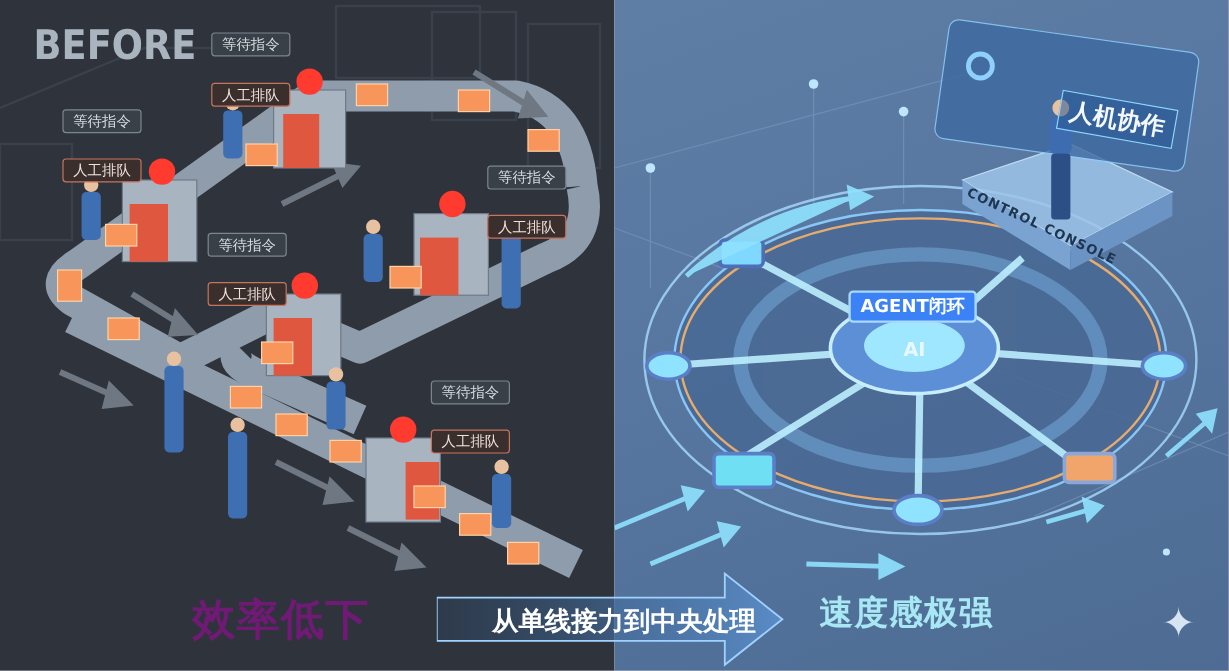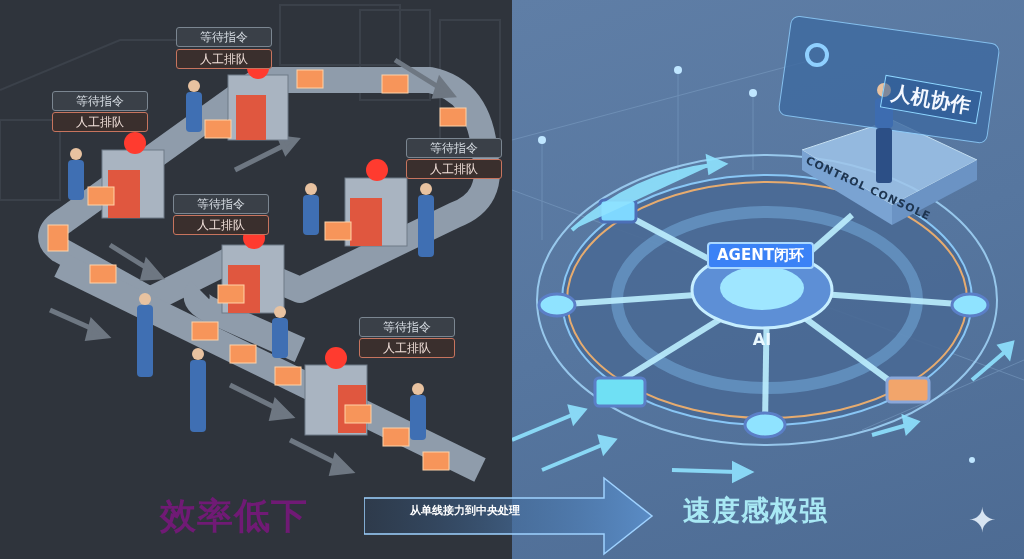--- a/index.html
+++ b/index.html
@@ -4,29 +4,29 @@
 <style>
   html,body{margin:0;padding:0;}
   body{width:1024px;height:559px;overflow:hidden;position:relative;font-family:"DejaVu Sans","Liberation Sans",sans-serif;}
   .panel{position:absolute;top:0;height:559px;overflow:hidden;}
   .before{left:0;width:512px;background:#2f343c;}
   .after{left:512px;width:512px;background:linear-gradient(160deg,#5f7ea6 0%,#56769f 50%,#4d6b93 100%);}
   .section-title{position:absolute;top:18px;font-family:"DejaVu Sans Condensed","DejaVu Sans",sans-serif;font-weight:bold;font-size:34px;letter-spacing:0px;}
   .before .section-title{left:28px;color:#aab4bf;}
   .after .section-title{left:26px;color:#f2f6fb;}
   svg.scene{position:absolute;left:0;top:0;}
-  .tag{position:absolute;font-size:12px;line-height:16px;padding:1px 23px;border-radius:3px;white-space:nowrap;}
+  .tag{position:absolute;font-size:12px;line-height:16px;padding:1px 8px;border-radius:3px;white-space:nowrap;}
   .tag.wait{background:#3a4048;border:1px solid #7b8691;color:#d7dde3;}
-  .tag.queue{background:#3a2f2d;border:1px solid #c7745e;color:#f3e2dc;}
+  .tag.queue{background:#3a2f2d;border:1px solid #c7745e;color:#f3e2dc;margin-top:20px;}
   .bottom-left{position:absolute;left:160px;top:492px;font-size:36px;font-weight:bold;color:#701a75;letter-spacing:1px;}
   .bottom-right{position:absolute;left:683px;top:492px;font-size:28px;font-weight:bold;color:#a8e8f4;letter-spacing:1px;}
   .transition-arrow{position:absolute;left:364px;top:476px;width:290px;height:80px;}
-  .transition-label{position:absolute;left:410px;top:503px;font-size:11px;font-weight:bold;color:#ffffff;white-space:nowrap;}
+  .transition-label{position:absolute;left:410px;top:503px;font-size:22px;font-weight:bold;color:#ffffff;white-space:nowrap;}
   .agent-badge{position:absolute;left:707px;top:242px;background:#3b82f6;border:2px solid #a9d8ff;border-radius:4px;color:#fff;font-weight:bold;font-size:15px;padding:2px 8px;}
-  .ai-core{position:absolute;left:733px;top:275px;width:58px;height:32px;display:flex;align-items:center;justify-content:center;font-weight:bold;font-size:16px;color:#e9f8ff;margin-top:48px;}
+  .ai-core{position:absolute;left:733px;top:275px;width:58px;height:32px;display:flex;align-items:center;justify-content:center;font-weight:bold;font-size:16px;color:#e9f8ff;}
   .collab-label{position:absolute;left:882px;top:83px;font-size:20px;font-weight:bold;color:#f4f8ff;transform:rotate(10deg);padding:2px 8px;border:1px solid #8fd6ff;background:rgba(40,90,150,0.55);}
   .console-label{position:absolute;left:800px;top:182px;font-size:11px;font-weight:bold;color:#1e3550;transform:rotate(25deg);letter-spacing:1px;white-space:nowrap;}
   .sparkle{position:absolute;left:968px;top:500px;font-size:34px;color:#d7e4f2;}
 </style>
 </head>
 <body>
 
 <div class="panel before">
   <svg class="scene" width="512" height="559" viewBox="0 0 512 559">
 
@@ -117,20 +117,21 @@
         <circle cx="145" cy="299" r="6" fill="#e8c2a0"></circle>
       <rect x="272" y="318" width="16" height="40" rx="4"></rect>
         <circle cx="280" cy="312" r="6" fill="#e8c2a0"></circle>
       <rect x="190" y="360" width="16" height="72" rx="4"></rect>
         <circle cx="198" cy="354" r="6" fill="#e8c2a0"></circle>
       <rect x="410" y="395" width="16" height="45" rx="4"></rect>
         <circle cx="418" cy="389" r="6" fill="#e8c2a0"></circle>
     </g>
   </svg>
 
+  <div class="section-title">BEFORE</div>
 
   <div class="tag wait" style="left:176px;top:27px;">等待指令</div>
   <div class="tag queue" style="left:176px;top:49px;">人工排队</div>
 
   <div class="tag wait" style="left:52px;top:91px;">等待指令</div>
   <div class="tag queue" style="left:52px;top:112px;">人工排队</div>
 
   <div class="tag wait" style="left:406px;top:138px;">等待指令</div>
   <div class="tag queue" style="left:406px;top:159px;">人工排队</div>
 

